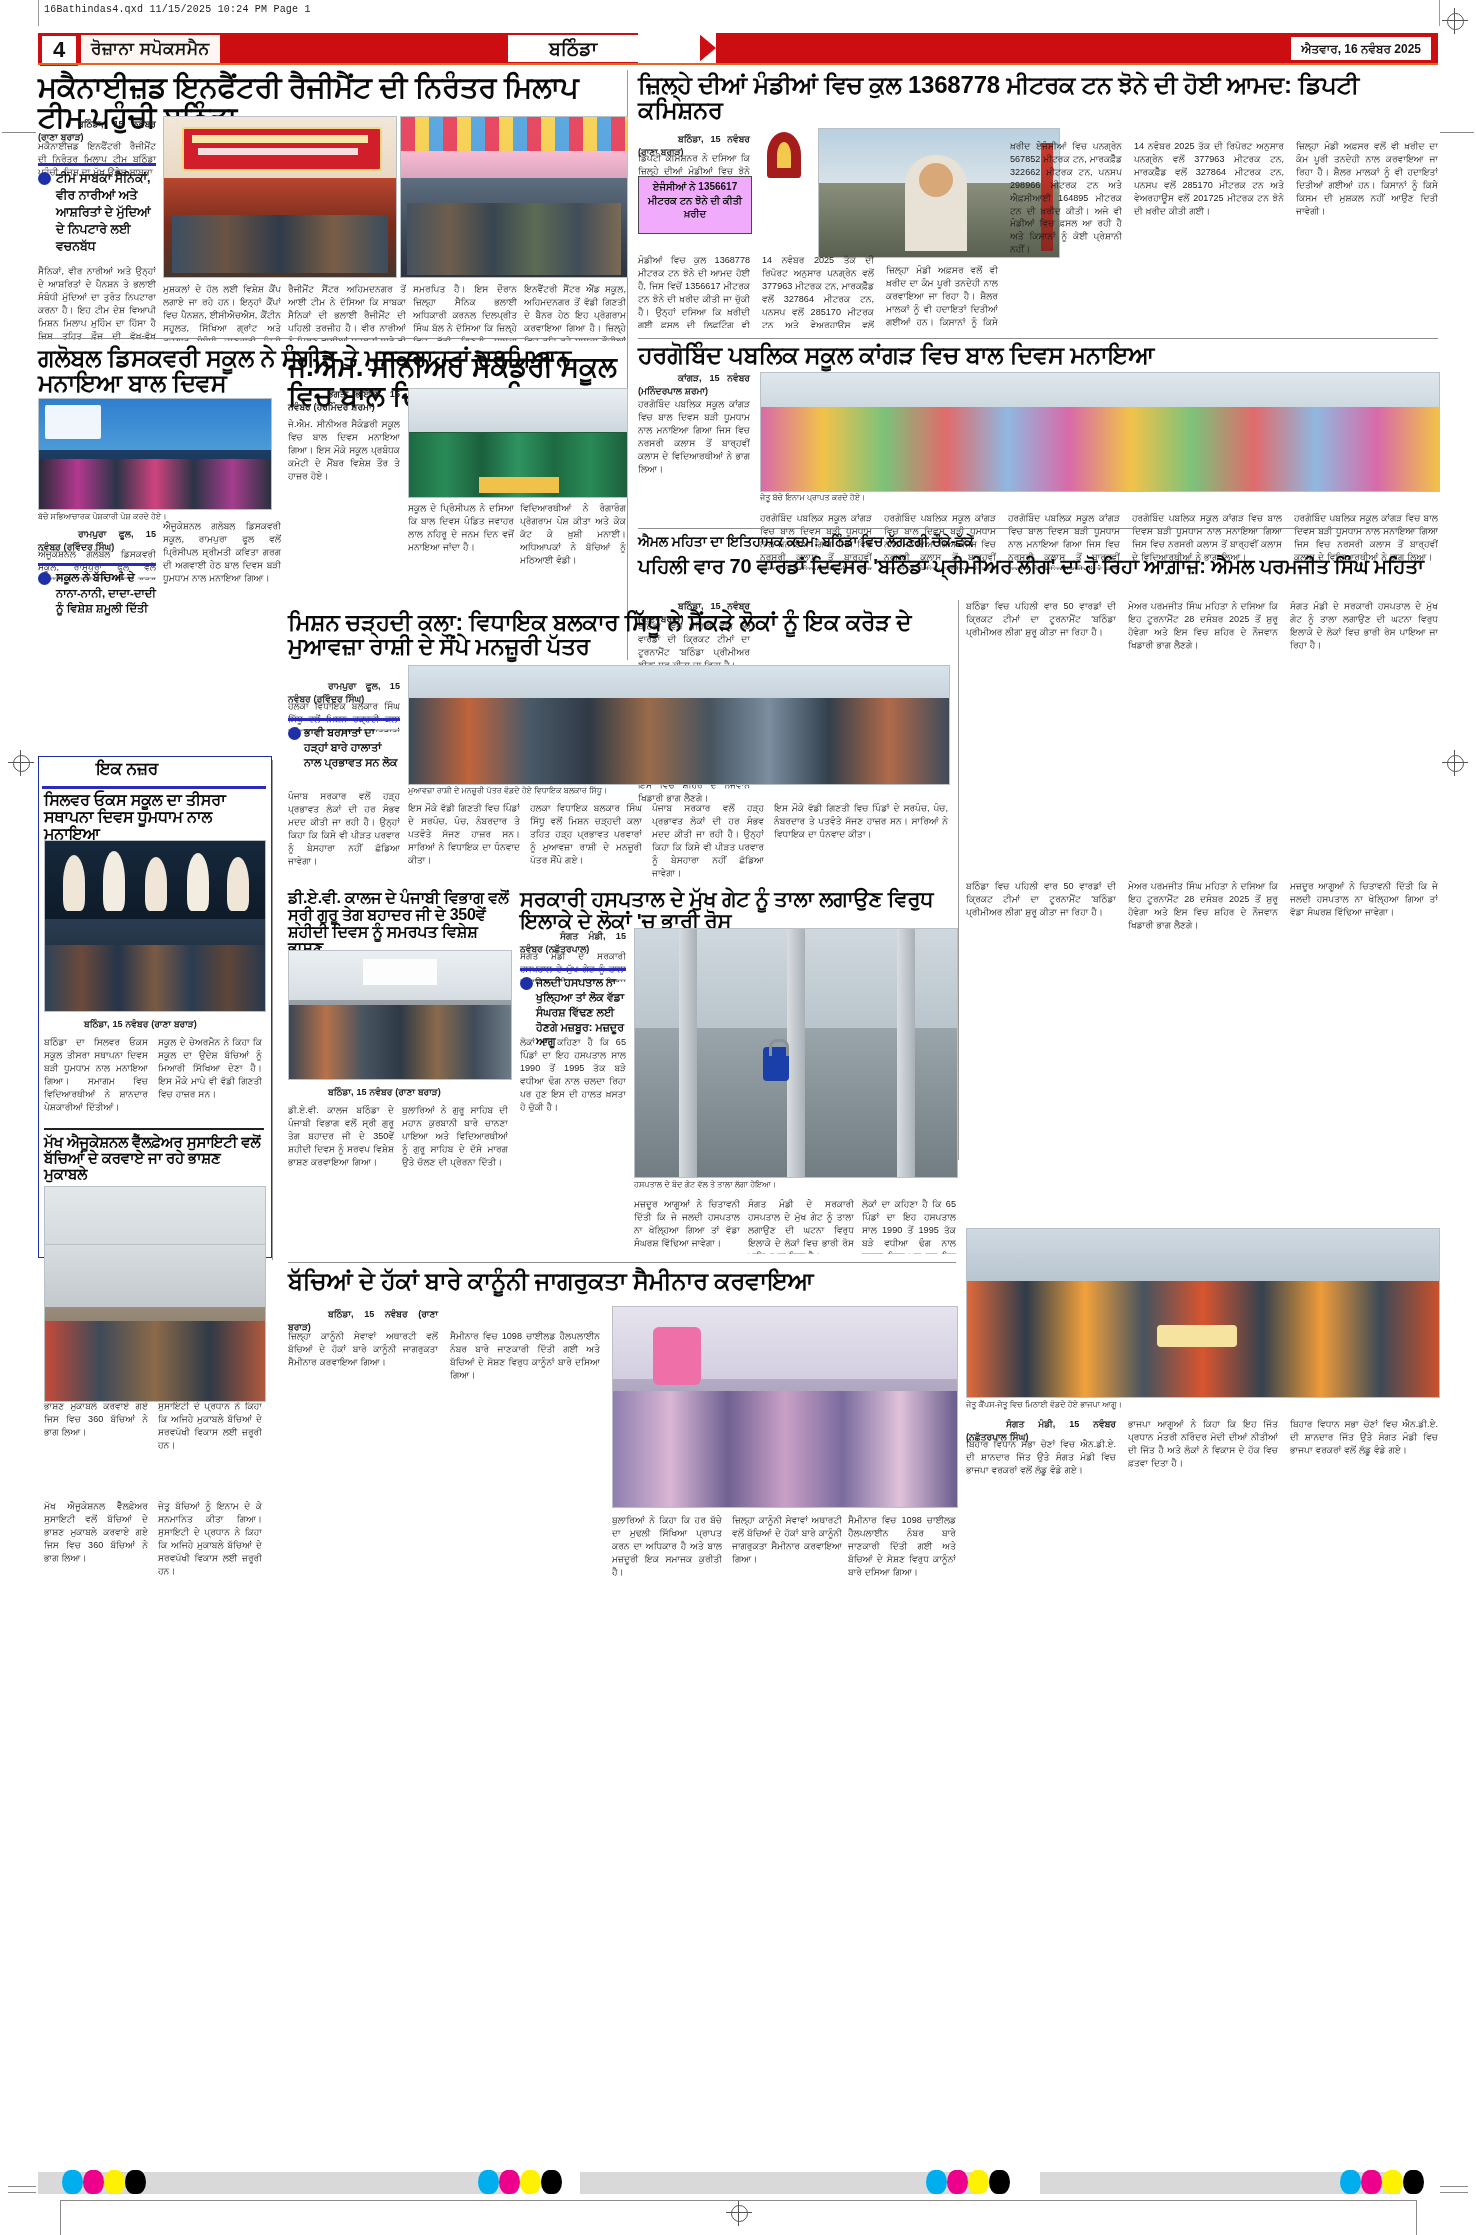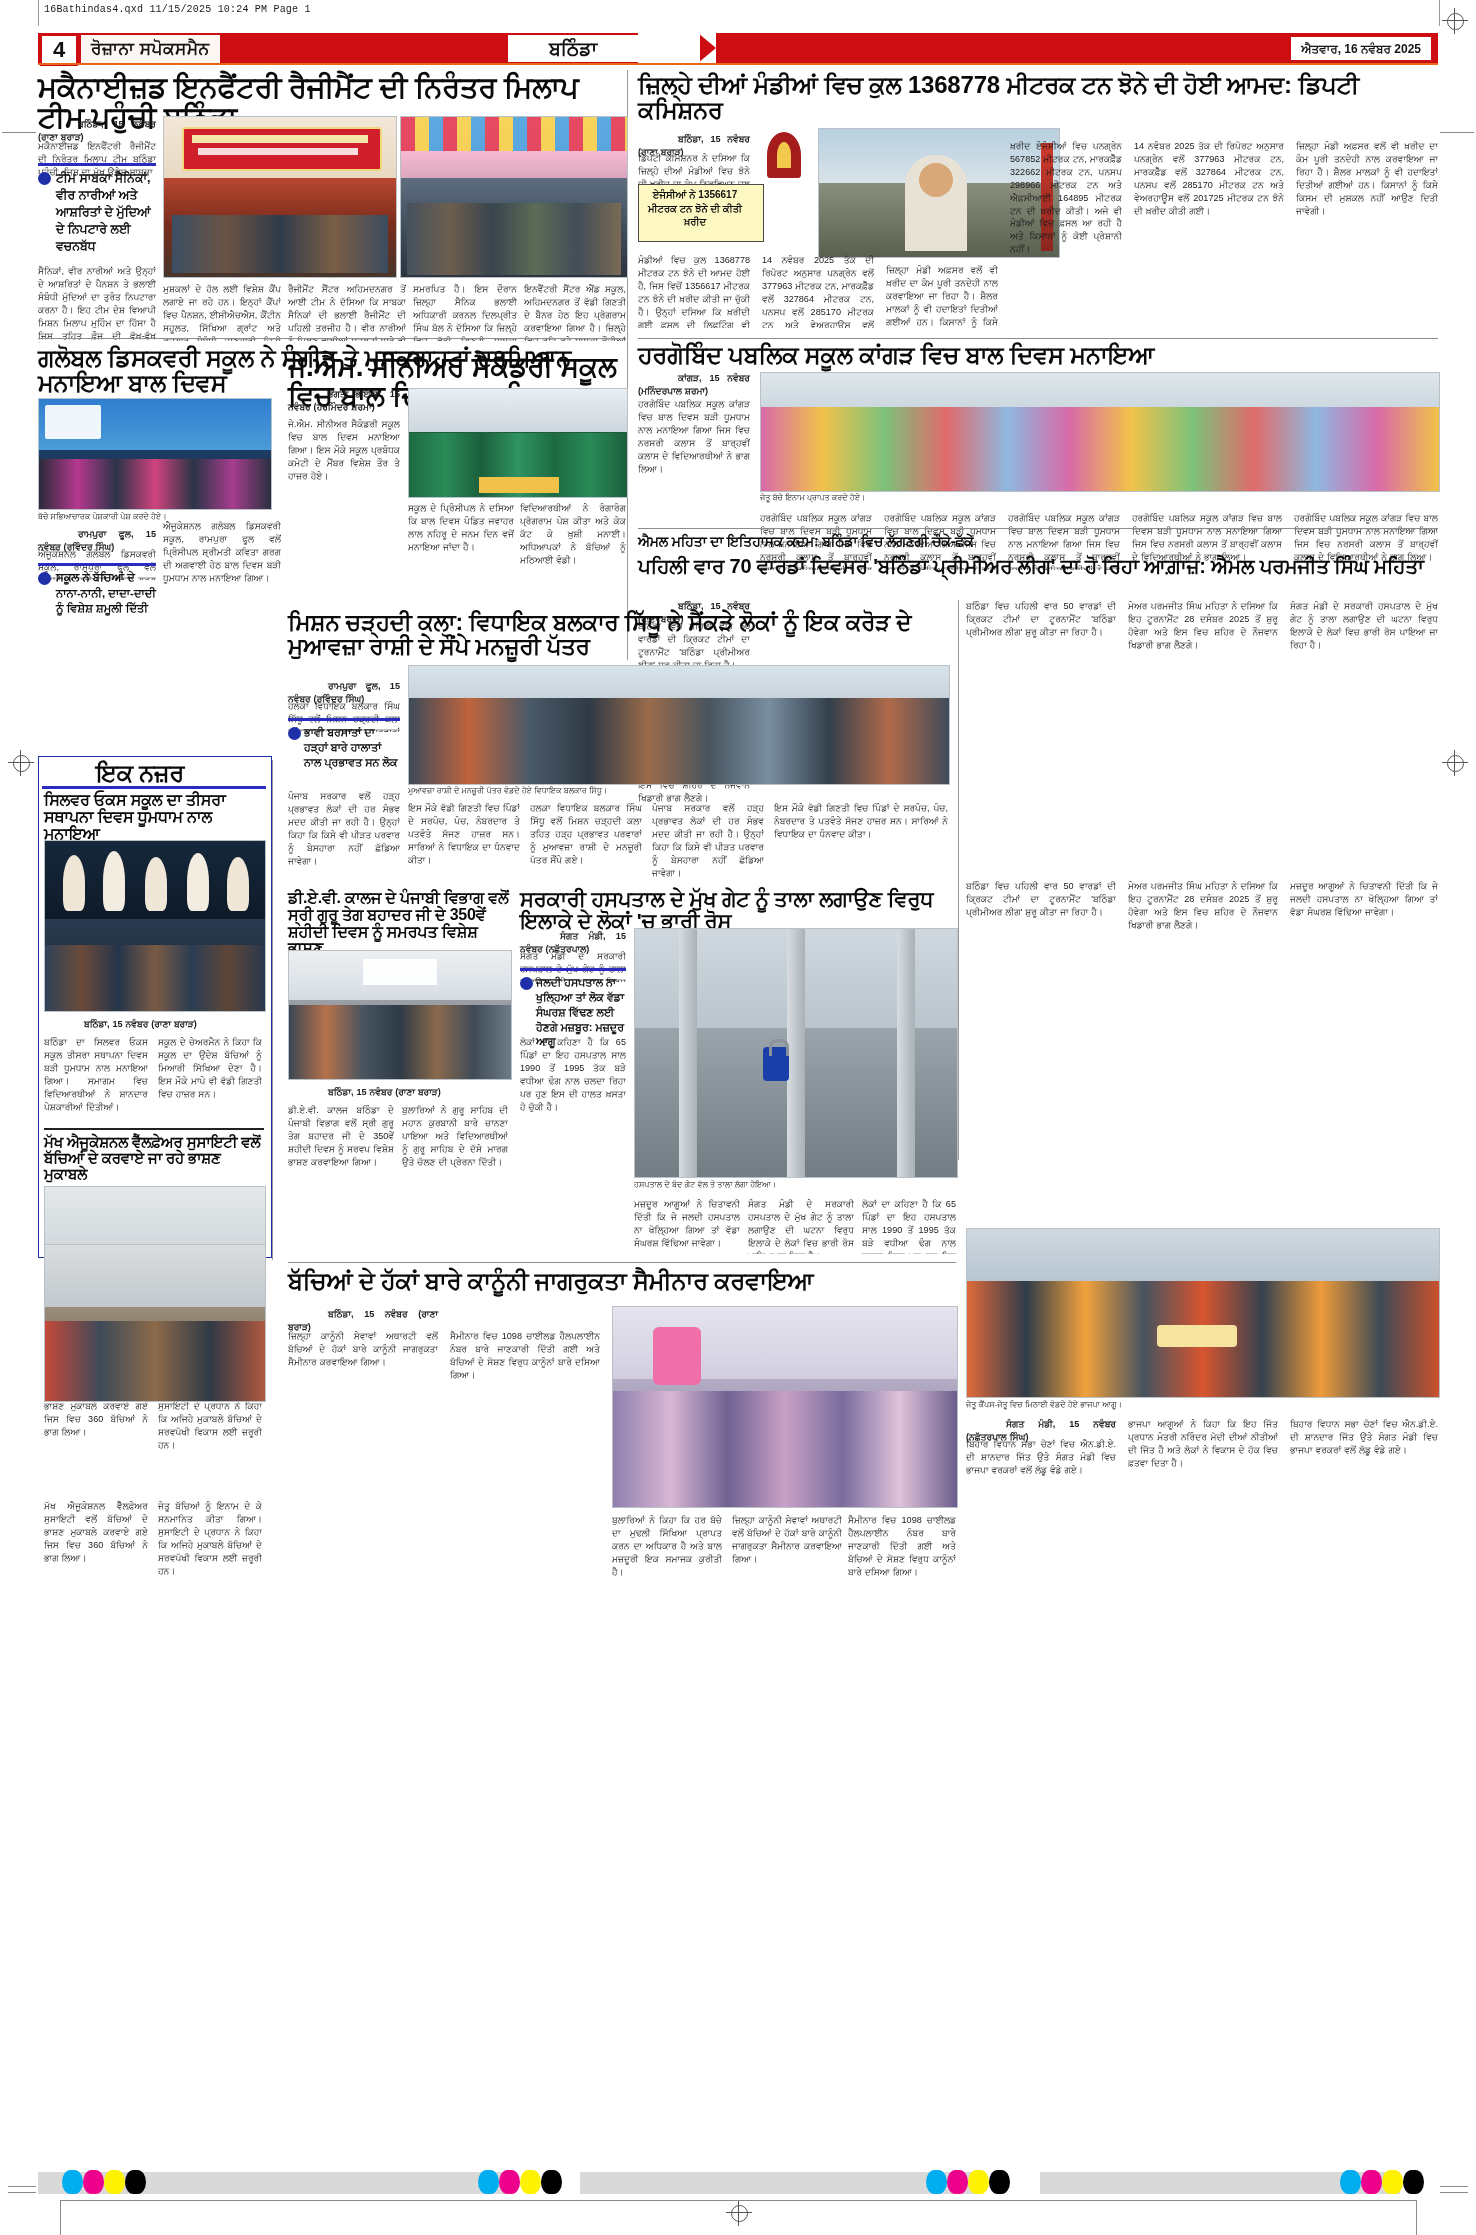--- a/index.html
+++ b/index.html
@@ -169,21 +169,21 @@
   <div class="body" style="left:638px;top:133px;width:112px;">
     <span class="lead">ਬਠਿੰਡਾ, 15 ਨਵੰਬਰ (ਰਾਣਾ ਬਰਾੜ)</span>
   </div>
   <div class="body" style="left:638px;top:152px;width:112px;height:34px;overflow:hidden;">ਡਿਪਟੀ ਕਮਿਸ਼ਨਰ ਨੇ ਦਸਿਆ ਕਿ ਜ਼ਿਲ੍ਹੇ ਦੀਆਂ ਮੰਡੀਆਂ ਵਿਚ ਝੋਨੇ ਦੀ ਖ਼ਰੀਦ ਦਾ ਕੰਮ ਨਿਰਵਿਘਨ ਚਲ ਰਿਹਾ ਹੈ। 14 ਨਵੰਬਰ 2025 ਤਕ ਜ਼ਿਲ੍ਹੇ ਵਿਚ ਕੁਲ 1368778 ਮੀਟਰਕ ਟਨ ਝੋਨੇ ਦੀ ਆਮਦ ਹੋਈ ਹੈ ਜਿਸ ਵਿਚੋਂ 1356617 ਮੀਟਰਕ ਟਨ ਝੋਨੇ ਦੀ ਖ਼ਰੀਦ ਕੀਤੀ ਜਾ ਚੁੱਕੀ ਹੈ।</div>
 
   <div class="photo" style="left:755px;top:128px;width:58px;height:62px;background:#fff;border:none;">
     <div style="position:absolute;left:12px;top:4px;width:34px;height:46px;background:#a41c1c;border-radius:50% 50% 8% 8%;"></div>
     <div style="position:absolute;left:22px;top:14px;width:14px;height:26px;background:#f2c94c;border-radius:50% 50% 4% 4%;"></div>
   </div>
 
-  <div class="inner-box" style="left:638px;top:184px;width:112px;height:56px;background:#fef9c3;padding-left:12px;">
+  <div class="inner-box" style="left:638px;top:176px;width:112px;height:56px;background:#f0abfc;">
     <div class="subhead" style="left:4px;top:3px;width:104px;font-size:10px;text-align:center;">ਏਜੰਸੀਆਂ ਨੇ 1356617 ਮੀਟਰਕ ਟਨ ਝੋਨੇ ਦੀ ਕੀਤੀ ਖ਼ਰੀਦ</div>
   </div>
 
   <div class="photo" style="left:818px;top:128px;width:240px;height:128px;">
     <div class="ph-sky" style="background:linear-gradient(180deg,#b8d0e0,#d8e2e8);height:42%;"></div>
     <div class="ph-grd" style="background:linear-gradient(180deg,#8a8f7d,#5a604f);height:58%;"></div>
     <div style="position:absolute;left:86px;top:26px;width:62px;height:96px;background:#e8e2d6;border-radius:30px 30px 0 0;"></div>
     <div style="position:absolute;left:100px;top:34px;width:34px;height:34px;background:#d8a878;border-radius:50%;"></div>
     <div style="position:absolute;right:6px;top:14px;width:12px;height:108px;background:linear-gradient(180deg,#cf3a2c,#8b2720);"></div>
   </div>
@@ -289,21 +289,21 @@
   </div>
   <div class="cap" style="left:408px;top:786px;width:540px;">ਮੁਆਵਜ਼ਾ ਰਾਸ਼ੀ ਦੇ ਮਨਜ਼ੂਰੀ ਪੱਤਰ ਵੰਡਦੇ ਹੋਏ ਵਿਧਾਇਕ ਬਲਕਾਰ ਸਿੱਧੂ।</div>
 
   <div class="body" style="left:288px;top:790px;width:112px;height:96px;overflow:hidden;">ਪੰਜਾਬ ਸਰਕਾਰ ਵਲੋਂ ਹੜ੍ਹ ਪ੍ਰਭਾਵਤ ਲੋਕਾਂ ਦੀ ਹਰ ਸੰਭਵ ਮਦਦ ਕੀਤੀ ਜਾ ਰਹੀ ਹੈ। ਉਨ੍ਹਾਂ ਕਿਹਾ ਕਿ ਕਿਸੇ ਵੀ ਪੀੜਤ ਪਰਵਾਰ ਨੂੰ ਬੇਸਹਾਰਾ ਨਹੀਂ ਛੱਡਿਆ ਜਾਵੇਗਾ।</div>
   <div class="body" style="left:408px;top:802px;width:112px;height:82px;overflow:hidden;">ਇਸ ਮੌਕੇ ਵੱਡੀ ਗਿਣਤੀ ਵਿਚ ਪਿੰਡਾਂ ਦੇ ਸਰਪੰਚ, ਪੰਚ, ਨੰਬਰਦਾਰ ਤੇ ਪਤਵੰਤੇ ਸੱਜਣ ਹਾਜ਼ਰ ਸਨ। ਸਾਰਿਆਂ ਨੇ ਵਿਧਾਇਕ ਦਾ ਧੰਨਵਾਦ ਕੀਤਾ।</div>
   <div class="body" style="left:530px;top:802px;width:112px;height:82px;overflow:hidden;">ਹਲਕਾ ਵਿਧਾਇਕ ਬਲਕਾਰ ਸਿੰਘ ਸਿੱਧੂ ਵਲੋਂ ਮਿਸ਼ਨ ਚੜ੍ਹਦੀ ਕਲਾ ਤਹਿਤ ਹੜ੍ਹ ਪ੍ਰਭਾਵਤ ਪਰਵਾਰਾਂ ਨੂੰ ਮੁਆਵਜ਼ਾ ਰਾਸ਼ੀ ਦੇ ਮਨਜ਼ੂਰੀ ਪੱਤਰ ਸੌਂਪੇ ਗਏ।</div>
   <div class="body" style="left:652px;top:802px;width:112px;height:82px;overflow:hidden;">ਪੰਜਾਬ ਸਰਕਾਰ ਵਲੋਂ ਹੜ੍ਹ ਪ੍ਰਭਾਵਤ ਲੋਕਾਂ ਦੀ ਹਰ ਸੰਭਵ ਮਦਦ ਕੀਤੀ ਜਾ ਰਹੀ ਹੈ। ਉਨ੍ਹਾਂ ਕਿਹਾ ਕਿ ਕਿਸੇ ਵੀ ਪੀੜਤ ਪਰਵਾਰ ਨੂੰ ਬੇਸਹਾਰਾ ਨਹੀਂ ਛੱਡਿਆ ਜਾਵੇਗਾ।</div>
   <div class="body" style="left:774px;top:802px;width:174px;height:82px;overflow:hidden;">ਇਸ ਮੌਕੇ ਵੱਡੀ ਗਿਣਤੀ ਵਿਚ ਪਿੰਡਾਂ ਦੇ ਸਰਪੰਚ, ਪੰਚ, ਨੰਬਰਦਾਰ ਤੇ ਪਤਵੰਤੇ ਸੱਜਣ ਹਾਜ਼ਰ ਸਨ। ਸਾਰਿਆਂ ਨੇ ਵਿਧਾਇਕ ਦਾ ਧੰਨਵਾਦ ਕੀਤਾ।</div>
 
   <div class="boxed" style="left:38px;top:756px;width:232px;height:500px;border:1px solid #1f2fa8;"></div>
-  <div class="hl hl-md" style="left:96px;top:760px;width:120px;font-size:24px;">ਇਕ ਨਜ਼ਰ</div>
+  <div class="hl hl-md" style="left:96px;top:760px;width:120px;font-size:17px;">ਇਕ ਨਜ਼ਰ</div>
   <div class="rule-blue" style="left:42px;top:786px;width:224px;"></div>
 
   <div class="hl hl-sm" style="left:44px;top:792px;width:220px;font-size:16px;">ਸਿਲਵਰ ਓਕਸ ਸਕੂਲ ਦਾ ਤੀਸਰਾ ਸਥਾਪਨਾ ਦਿਵਸ ਧੂਮਧਾਮ ਨਾਲ ਮਨਾਇਆ</div>
 
   <div class="photo" style="left:44px;top:840px;width:220px;height:170px;">
     <div class="ph-sky" style="background:linear-gradient(180deg,#16283c,#0e1a28);height:46%;"></div>
     <div class="ph-grd" style="background:linear-gradient(180deg,#2a3c50,#17222f);height:54%;"></div>
     <div style="position:absolute;left:18px;top:14px;width:22px;height:56px;background:#efe6d8;border-radius:50% 50% 20% 20%;"></div>
     <div style="position:absolute;left:58px;top:10px;width:22px;height:60px;background:#f3ece0;border-radius:50% 50% 20% 20%;"></div>
     <div style="position:absolute;left:100px;top:16px;width:22px;height:54px;background:#efe6d8;border-radius:50% 50% 20% 20%;"></div>

